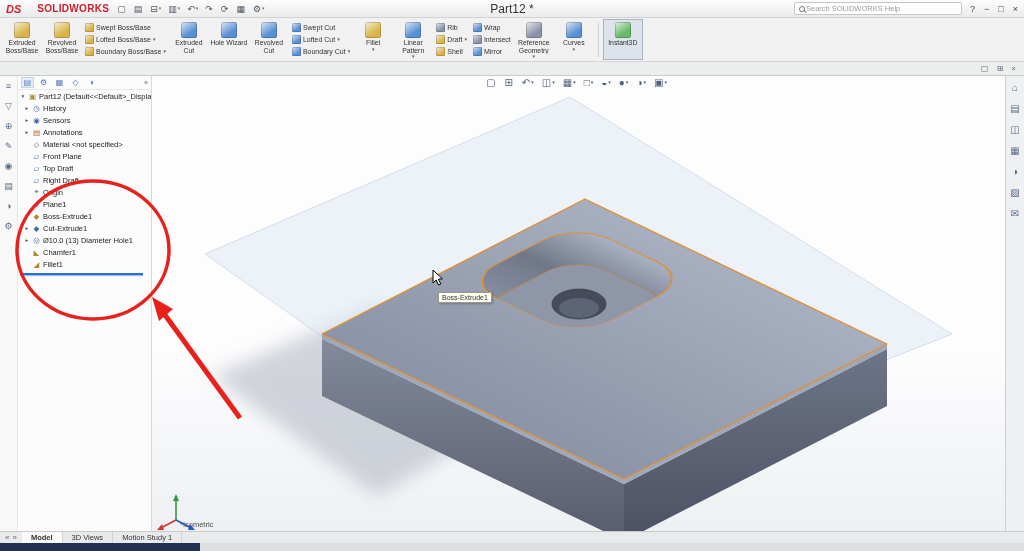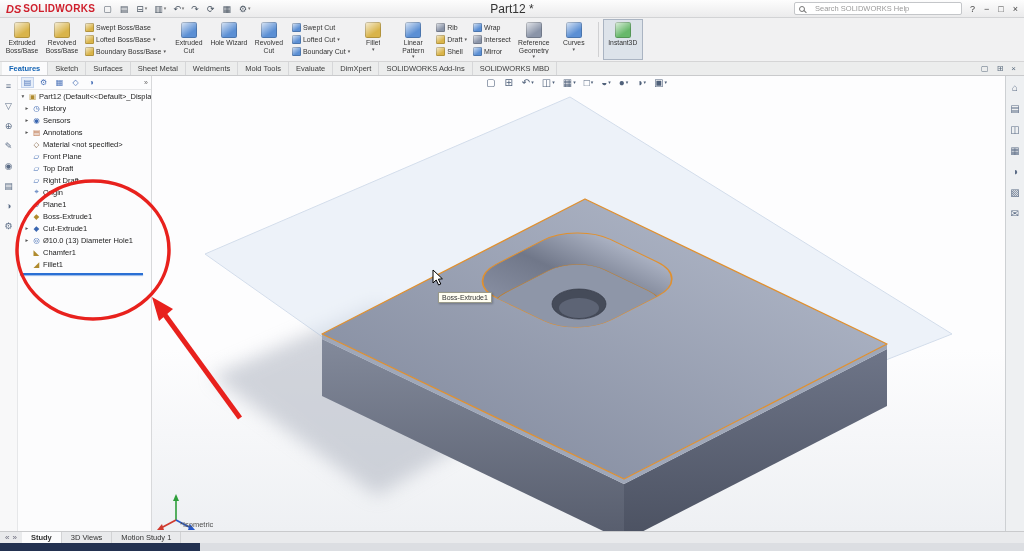--- a/index.html
+++ b/index.html
@@ -1,29 +1,29 @@
 <!DOCTYPE html>
 <html style="--brand_red: #cf1f2c; --annotation_red: #e8211d; --edge_orange: #e0902f; --model_top: #929ab0; --model_left: #737a8c; --model_right: #5f6678; --pocket_floor: #8e96a8; --hole_dark: #454b59; --plane_fill: #dfe9f5; --plane_edge: #a9bdd8; --selection_blue: #2a6fd4; --tooltip_bg: #fffef2;"><head>
 <meta charset="utf-8">
 <style>
   *{box-sizing:border-box;margin:0;padding:0;user-select:none}
   html,body{width:1024px;height:551px;overflow:hidden;font-family:"Liberation Sans","DejaVu Sans",sans-serif;background:#fff}
   .app{width:1024px;height:551px;display:flex;flex-direction:column;position:relative}
 
   
   .titlebar{height:18px;background:linear-gradient(#fdfdfd,#ebebec);border-bottom:1px solid #d2d3d5;display:flex;align-items:center;padding:0 6px;position:relative;flex:none}
-  .logo{display:flex;align-items:center;gap:2px;margin-right:8px}
+  .logo{display:flex;align-items:center;gap:16px;margin-right:8px}
   .logo-ds{color:var(--brand_red,#cf1f2c);font-style:italic;font-weight:bold;font-size:11px}
   .logo-tx{color:var(--brand_red,#cf1f2c);font-weight:bold;font-size:10px;letter-spacing:.3px}
   .qicons{display:flex;align-items:center;gap:7px}
   .qicon{font-size:9px;color:#4a5562;display:flex;align-items:center;gap:1px;cursor:default}
   .qicon .caret{font-size:5px;color:#777}
   .tb-title{position:absolute;left:50%;transform:translateX(-50%);font-size:12px;color:#333}
   .tb-right{margin-left:auto;display:flex;align-items:center;gap:8px}
-  .search{display:flex;align-items:center;gap:10px;width:168px;height:13px;border:1px solid #c4c6c9;background:#fff;border-radius:2px;padding:0 4px}
+  .search{display:flex;align-items:center;gap:1px;width:168px;height:13px;border:1px solid #c4c6c9;background:#fff;border-radius:2px;padding:0 4px}
   .mag{width:6px;height:6px;border:1px solid #777;border-radius:50%;position:relative;flex:none}
   .mag:after{content:"";position:absolute;width:4px;height:1px;background:#777;transform:rotate(45deg);right:-3px;bottom:-1px}
   .search input{border:none;outline:none;font-size:7.5px;width:100%;color:#444;background:transparent}
   .search input::placeholder{color:#9a9a9a}
   .wbtns{display:flex;align-items:center;gap:9px}
   .wbtn{font-size:9px;color:#444}
 
   
   .ribbon{height:44px;background:#f1f1f2;border-bottom:1px solid #d5d5d6;display:flex;align-items:stretch;padding:1px 2px;flex:none;overflow:hidden}
   .rbig{display:flex;flex-direction:column;align-items:center;width:40px;padding-top:2px;font-size:6.8px;color:#333;border:1px solid transparent;flex:none}
@@ -250,33 +250,20 @@
         <span class="caret">▾</span>
       </div>
       <div class="rsep"></div>
       <div class="rbig active">
         <span class="ricon" style="--c: #67b86a;"></span>
         <span class="rlabel">Instant3D</span>
       </div>
     </div>
 
   <div class="tabbar">
-    <div style="display:flex">
-
-    <div class="ctab active">Features</div>
-        <div class="ctab">Sketch</div>
-        <div class="ctab">Surfaces</div>
-        <div class="ctab">Sheet Metal</div>
-        <div class="ctab">Weldments</div>
-        <div class="ctab">Mold Tools</div>
-        <div class="ctab">Evaluate</div>
-        <div class="ctab">DimXpert</div>
-        <div class="ctab">SOLIDWORKS Add-Ins</div>
-        <div class="ctab">SOLIDWORKS MBD</div>
-      </div>
     <div class="tab-spacer"></div>
     <div class="cornericons">
 
     <span>▢</span>
         <span>⊞</span>
         <span>×</span>
       </div>
   </div>
 
   <div class="main">
@@ -506,21 +493,21 @@
   </div>
 
   <div class="bottombar">
     <div class="bnav">
 
     <span>«</span>
         <span>»</span>
       </div>
     <div style="display:flex">
 
-    <div class="btab active">Study</div>
+    <div class="btab active">Model</div>
         <div class="btab">3D Views</div>
         <div class="btab">Motion Study 1</div>
       </div>
   </div>
 
   <div class="statusbar">
     <div class="status-left"></div>
     <div class="status-right"></div>
   </div>
 

